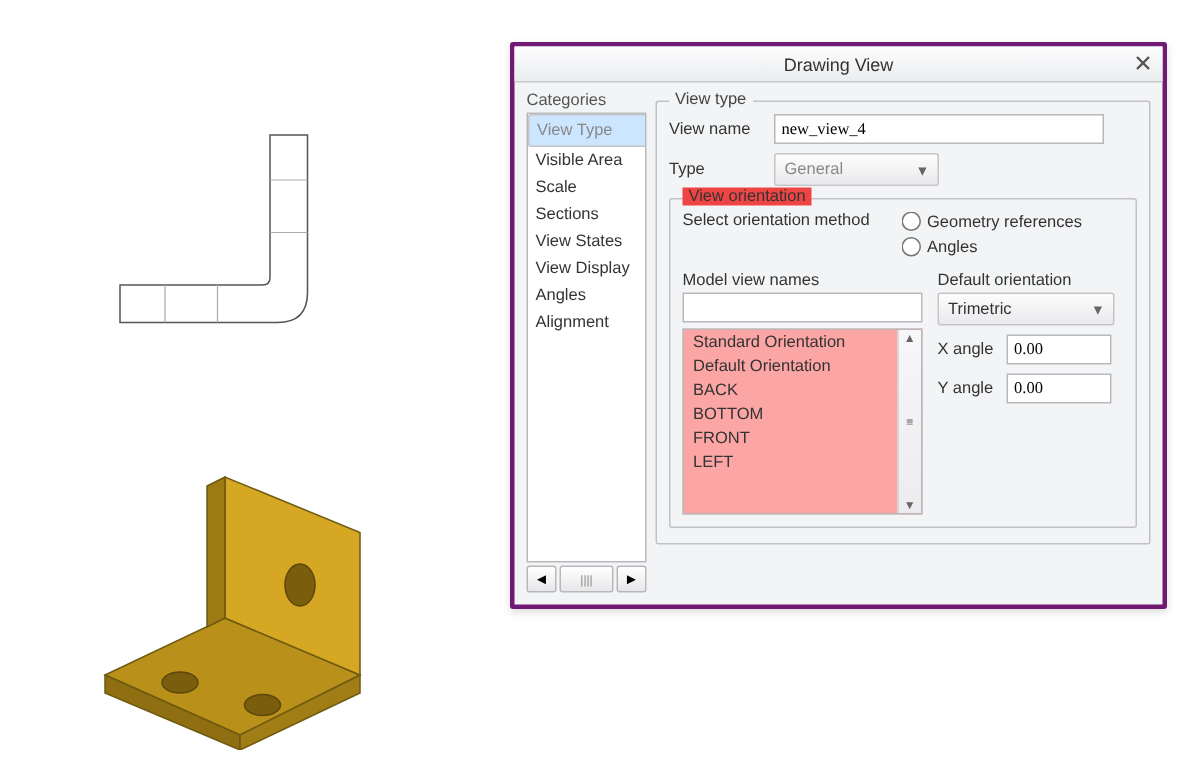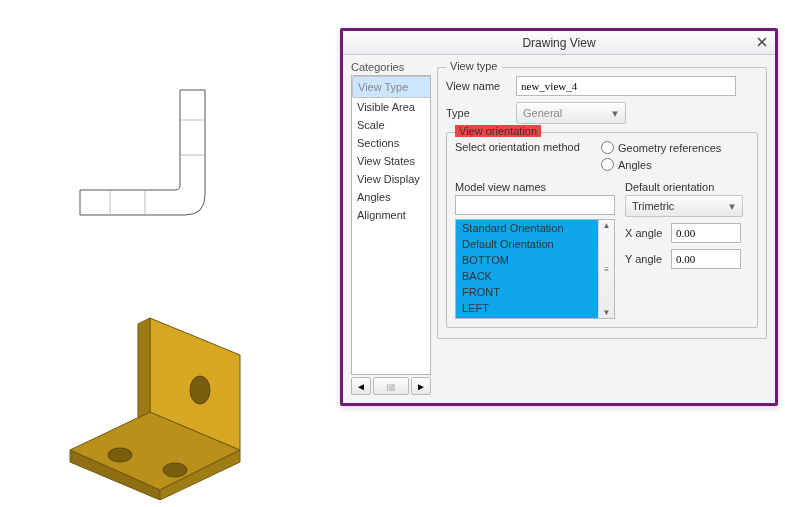--- a/index.html
+++ b/index.html
@@ -82,21 +82,21 @@
   .inner-fieldset {
     border: 1px solid #c2c2c5; border-radius: 2px; padding: 8px; margin-top: 8px;
     position: relative;
   }
   .inner-fieldset .legend {
     position: absolute; top: -8px; left: 8px; background: #ef4444; padding: 0 4px; font-size:11px;
   }
   .two-col { display: flex; gap: 10px; }
   .mvcol { flex: 1; }
   .listbox {
-    border: 1px solid #b8b8bb; background: #0ea5e9; height: 100px; margin-top: 4px;
+    border: 1px solid #b8b8bb; background: #fca5a5; height: 124px; margin-top: 4px;
     font-size: 11px; color: #333; overflow: hidden; position: relative;
   }
   .listbox .li { padding: 2px 6px; cursor: pointer; }
   .listbox .scrollbar {
     position: absolute; right: 0; top: 0; bottom: 0; width: 16px;
     background: linear-gradient(#f7f7f9,#ececef); border-left: 1px solid #d6d6d9;
     display: flex; flex-direction: column; justify-content: space-between;
     align-items: center; font-size: 8px; color:#666;
   }
   .listbox .scrollbar span { padding:1px; cursor:pointer; }
@@ -210,22 +210,22 @@
             </div>
           </div>
 
           <div class="two-col">
             <div class="mvcol">
               <div>Model view names</div>
               <input type="text" class="tbox" style="width: 100%; margin-top: 2px;" value="">
               <div class="listbox">
                 <div class="li">Standard Orientation</div>
                 <div class="li">Default Orientation</div>
+                <div class="li">BACK</div>
                 <div class="li">BOTTOM</div>
-                <div class="li">BACK</div>
                 <div class="li">FRONT</div>
                 <div class="li">LEFT</div>
                 <div class="scrollbar">
                   <span>▲</span>
                   <span>≡</span>
                   <span>▼</span>
                 </div>
               </div>
             </div>
             <div class="defcol">

